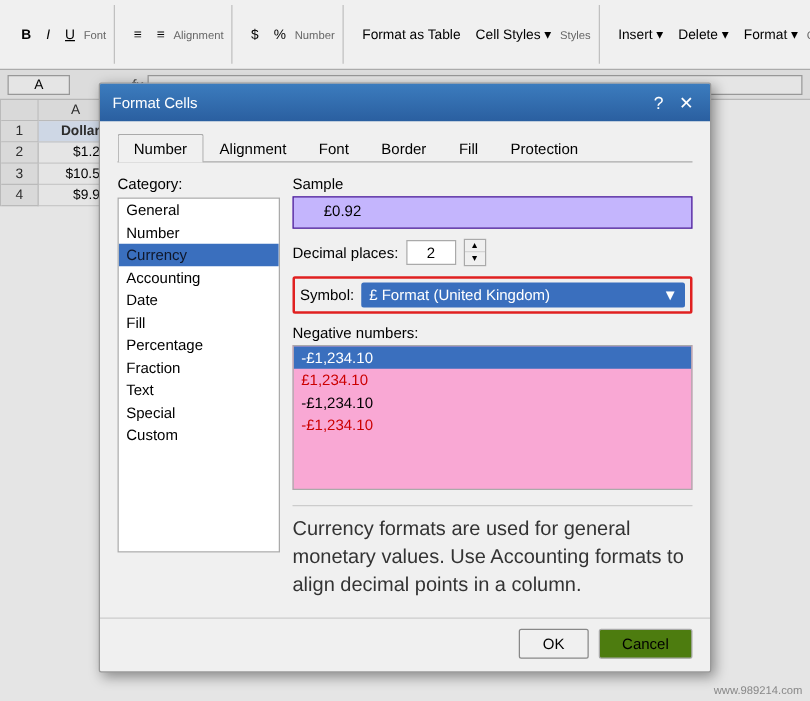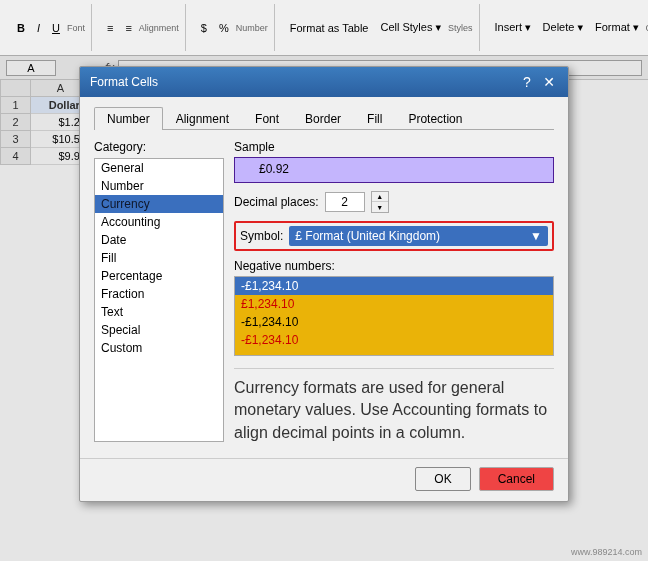--- a/index.html
+++ b/index.html
@@ -287,22 +287,22 @@
       display: flex;
       align-items: center;
       justify-content: space-between;
       border-radius: 2px;
     }
 
     
     .negative-label { font-size: 12px; margin-bottom: 3px; }
     .negative-list {
       border: 1px solid #aaa;
-      background: #eab308;
-      height: 80px;
+      background: #f9a8d4;
+      height: 116px;
       overflow-y: auto;
       font-size: 12px;
     }
 
     .negative-item {
       padding: 2px 6px;
       cursor: pointer;
     }
     .negative-item.selected { background: #3a6fbe; color: white; }
     .negative-item.red { color: #cc0000; }
@@ -325,21 +325,21 @@
       padding: 8px 14px 10px;
       border-top: 1px solid #ccc;
     }
 
     .dialog-btn {
       padding: 4px 18px;
       font-size: 12px;
       border: 1px solid #aaa;
       cursor: pointer;
       border-radius: 2px;
-      background: #ef4444;
+      background: #4d7c0f;
     }
 
     .dialog-btn.primary {
       background: #f0f0f0;
       border-color: #888;
     }
 
     
     .watermark {
       position: absolute;

